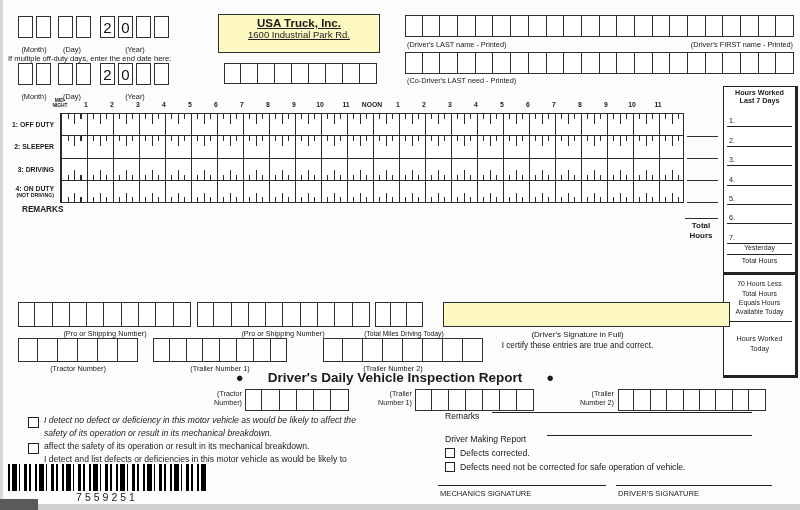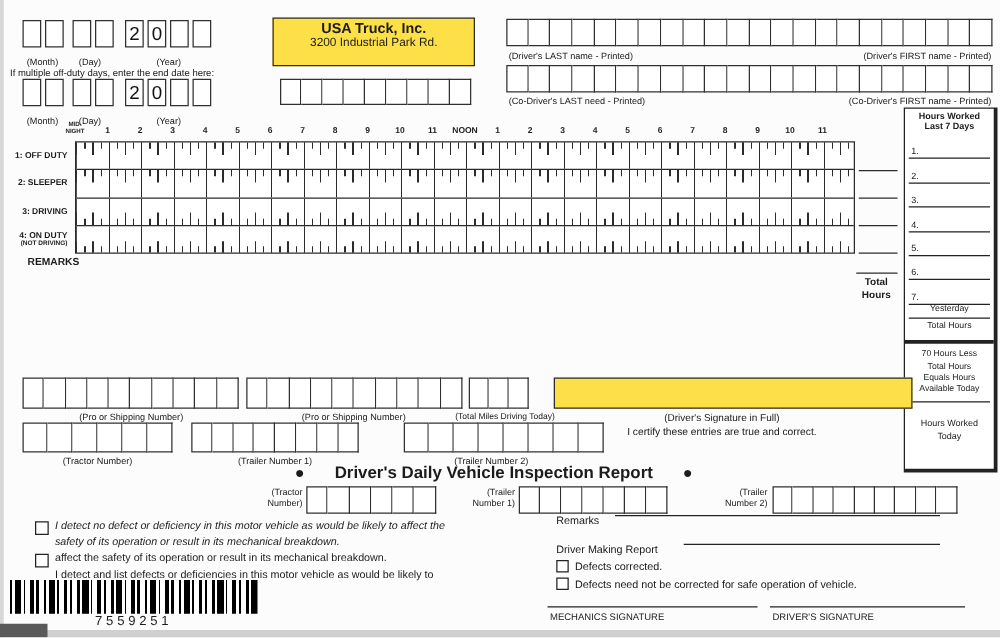--- a/index.html
+++ b/index.html
@@ -31,21 +31,21 @@
   .g-name .cell   { width:17.7px;height:22px; }
   .g-pro .cell    { width:17.3px;height:25px; }
   .g-miles .cell  { width:16px;  height:25px; }
   .g-tractor .cell{ width:20px;  height:24px; }
   .g-tr1 .cell    { width:16.8px;height:24px; }
   .g-tr2 .cell    { width:20px;  height:24px; }
   .g-itractor .cell{ width:17.3px;height:22px; }
   .g-itr1 .cell   { width:17px;  height:22px; }
   .g-itr2 .cell   { width:16.4px;height:22px; }
 
-  .box { position:absolute; border:1.7px solid #2c2c2c; background:#fde047; }
+  .box { position:absolute; border:1.7px solid #2c2c2c; background:#fef9c3;text-decoration:underline; }
 
   
   #company { left:218px; top:14px; width:162px; height:39px; text-align:center; padding-top:2px; }
   #company .name { font-weight:bold; font-size:11.5px; }
   #company .addr { font-size:9.5px; line-height:11.5px; }
 
   
   #hour-labels { left:47px; top:98px; width:676px; display:flex; align-items:flex-end; }
   .hour-label { width:26px; text-align:center; font-size:6.8px; font-weight:bold; white-space:pre-line; }
   .hour-label:first-child { font-size:4.9px; line-height:5px; }
@@ -138,21 +138,21 @@
     <div class="cell">0</div>
     <div class="cell"></div>
     <div class="cell"></div>
   </div>
   <span class="lbl c" style="left:14px; top:92px; width:40px;">(Month)</span>
   <span class="lbl c" style="left:52px; top:92px; width:40px;">(Day)</span>
   <span class="lbl c" style="left:110px; top:92px; width:50px;">(Year)</span>
 
   <div class="box" id="company">
     <div class="name">USA Truck, Inc.</div>
-    <div class="addr">3200 Industrial Park Rd.</div>
+    <div class="addr">1600 Industrial Park Rd.</div>
   </div>
 
   <div class="cellrow g-emp" style="left:224px; top:63px;">
       <div class="cell"></div>
       <div class="cell"></div>
       <div class="cell"></div>
       <div class="cell"></div>
       <div class="cell"></div>
       <div class="cell"></div>
       <div class="cell"></div>
@@ -206,21 +206,20 @@
       <div class="cell"></div>
       <div class="cell"></div>
       <div class="cell"></div>
       <div class="cell"></div>
       <div class="cell"></div>
       <div class="cell"></div>
       <div class="cell"></div>
       <div class="cell"></div>
     </div>
   <span class="lbl" style="left:407px; top:76px;">(Co-Driver's LAST need - Printed)</span>
-  <span class="lbl r" style="left:593px; top:76px; width:200px;">(Co-Driver's FIRST name - Printed)</span>
 
   <div class="abs" id="hour-labels">
       <div class="hour-label">MID-
 NIGHT</div>
       <div class="hour-label">1</div>
       <div class="hour-label">2</div>
       <div class="hour-label">3</div>
       <div class="hour-label">4</div>
       <div class="hour-label">5</div>
       <div class="hour-label">6</div>

